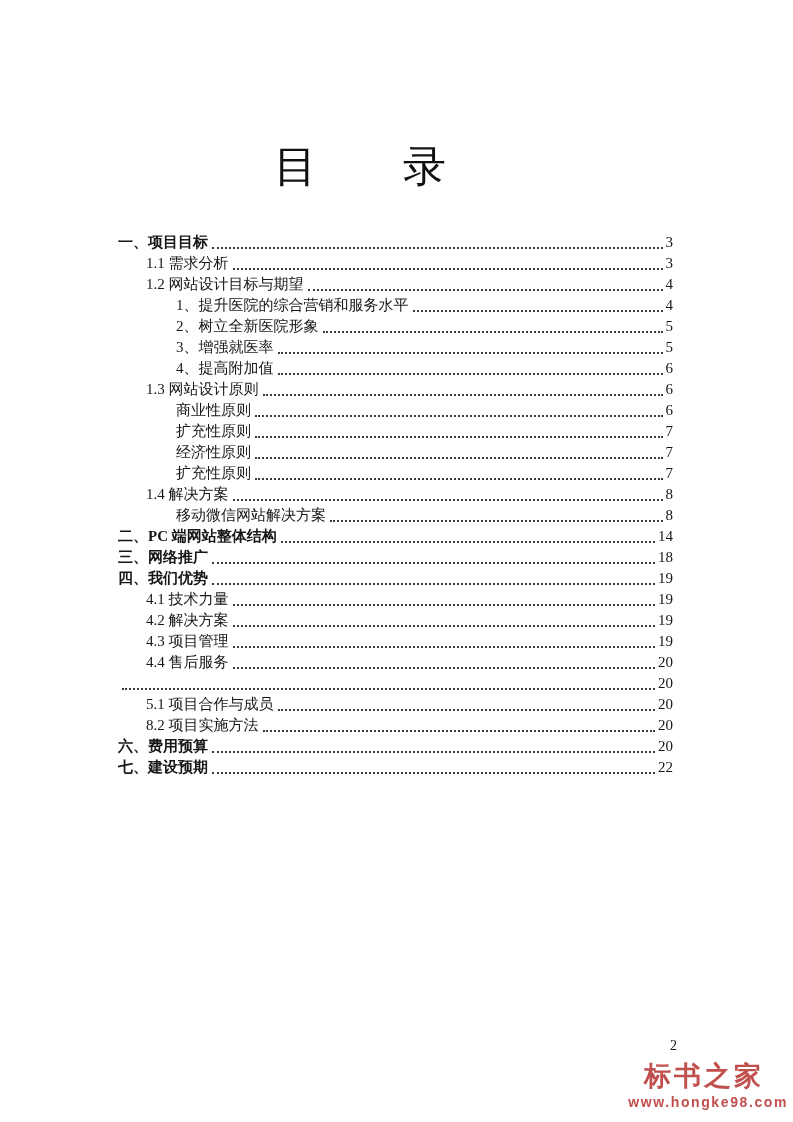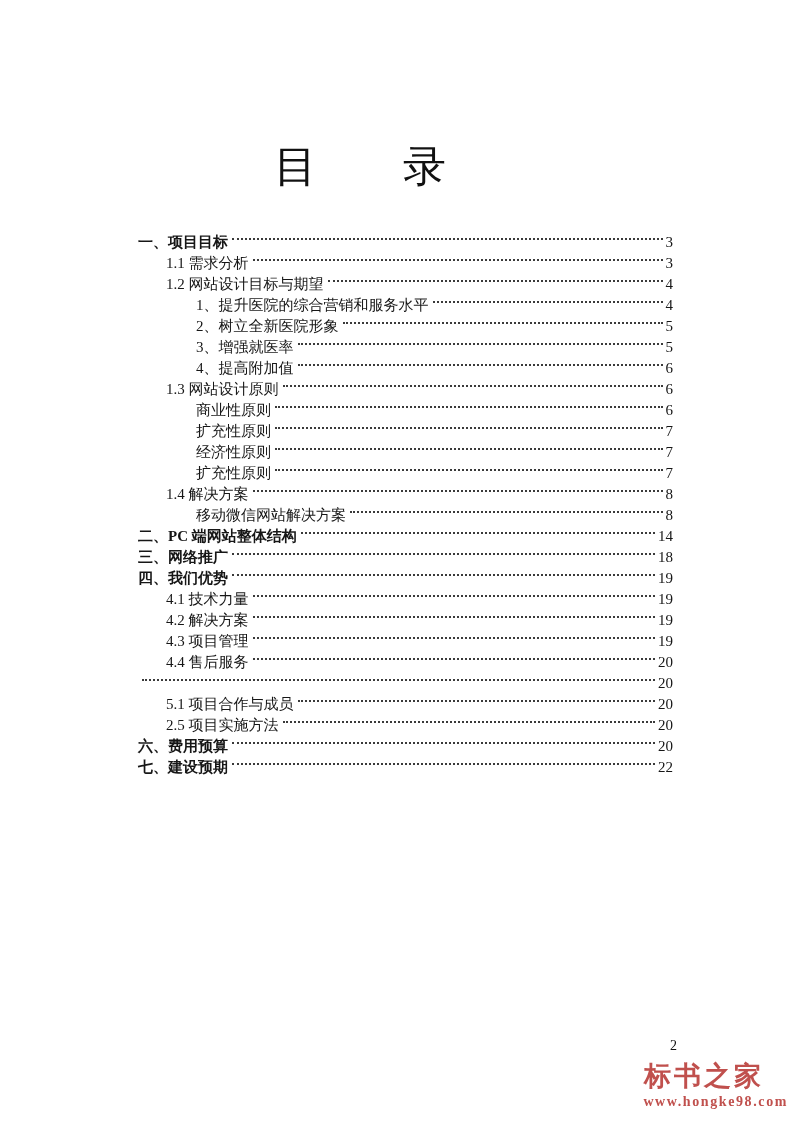--- a/index.html
+++ b/index.html
@@ -25,26 +25,25 @@
     letter-spacing: 0;
   }
   .toc {
     position: absolute;
     top: 232px;
     left: 118px;
     right: 120px;
   }
   .toc-row {
     display: flex;
-    align-items: center;
+    align-items: flex-end;
     height: 21px;
     font-size: 15px;
     line-height: 21px;
     white-space: nowrap;
-    margin-left: 20px;
   }
   .toc-row.level-0 { padding-left: 0; font-weight: bold; }
   .toc-row.level-1 { padding-left: 28px; font-weight: normal; }
   .toc-row.level-2 { padding-left: 58px; font-weight: normal; }
   .toc-label { flex: 0 0 auto; color: #161616; }
   .leader {
     flex: 1 1 auto;
     border-bottom: 2px dotted #3a3a3a;
     margin: 0 3px 0 4px;
     transform: translateY(-4px);
@@ -61,21 +60,21 @@
     top: 1038px;
     right: 116px;
     font-size: 14px;
     color: #111;
   }
   .watermark {
     position: absolute;
     right: 5px;
     bottom: 13px;
     text-align: right;
-    font-family: Liberation Serif, serif;
+    font-family: Liberation Sans, sans-serif;
     line-height: 1;
   }
   .watermark-logo {
     font-size: 27px;
     font-weight: bold;
     letter-spacing: 3px;
     margin-right: 24px;
     display: inline-block;
   }
   .watermark-url {
@@ -199,21 +198,21 @@
     <div class="toc-row level-0">
       <span class="leader" style="border-bottom-color: rgb(58, 58, 58);"></span>
       <span class="toc-page">20</span>
     </div>
     <div class="toc-row level-1">
       <span class="toc-label">5.1 项目合作与成员</span>
       <span class="leader" style="border-bottom-color: rgb(58, 58, 58);"></span>
       <span class="toc-page">20</span>
     </div>
     <div class="toc-row level-1">
-      <span class="toc-label">2.5 项目实施方法</span>
+      <span class="toc-label">8.2 项目实施方法</span>
       <span class="leader" style="border-bottom-color: rgb(58, 58, 58);"></span>
       <span class="toc-page">20</span>
     </div>
     <div class="toc-row level-0">
       <span class="toc-label">六、费用预算</span>
       <span class="leader" style="border-bottom-color: rgb(58, 58, 58);"></span>
       <span class="toc-page">20</span>
     </div>
     <div class="toc-row level-0">
       <span class="toc-label">七、建设预期</span>

